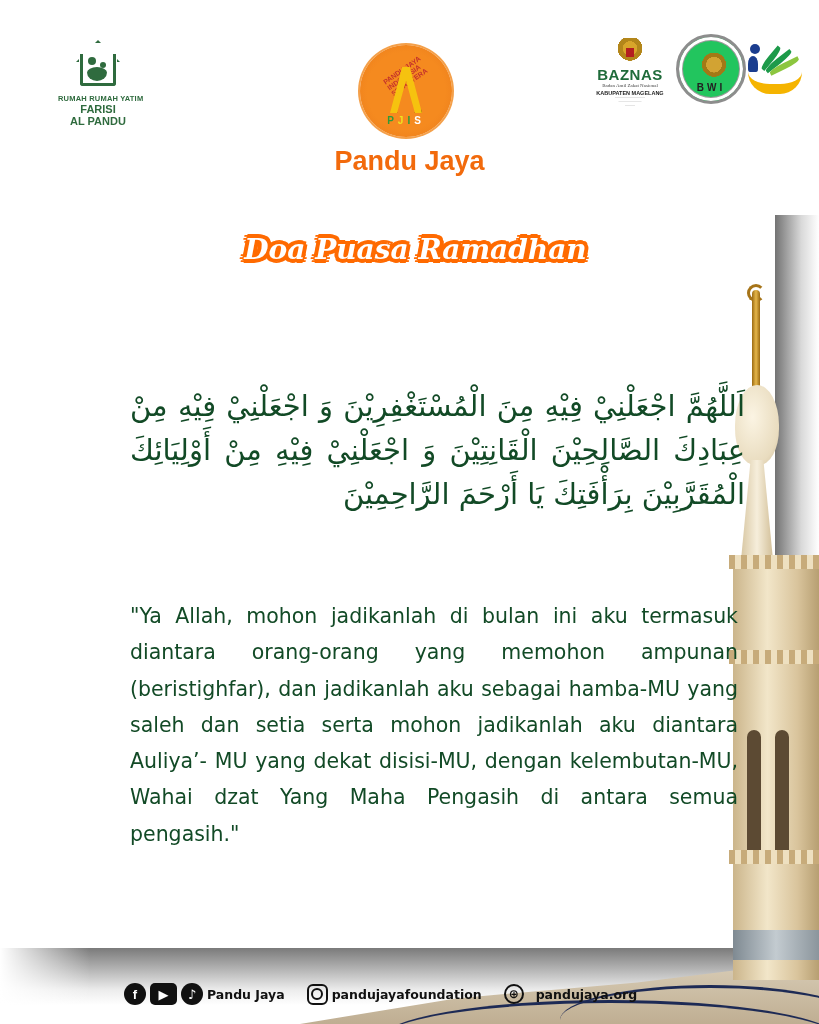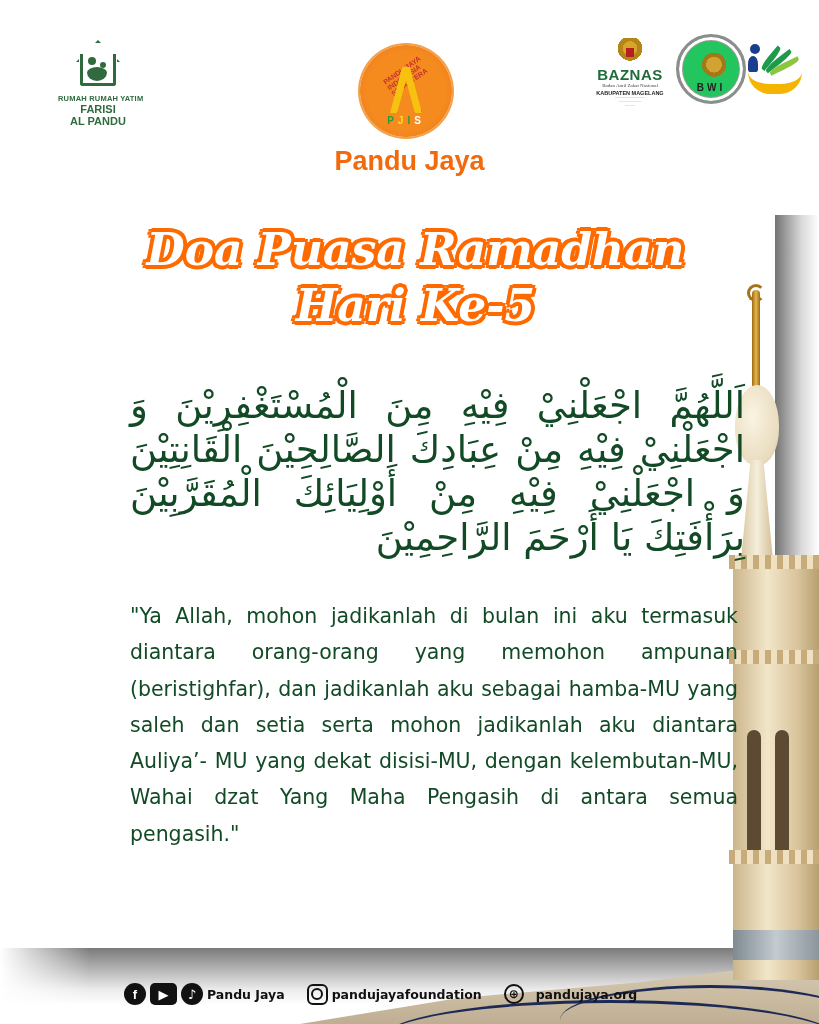--- a/index.html
+++ b/index.html
@@ -71,30 +71,30 @@
   .logo-kemenag { position: absolute; left: 744px; top: 40px; width: 60px; height: 60px; }
   .km-dot { position: absolute; left: 6px; top: 4px; width: 10px; height: 10px; border-radius: 50%; background: #1b3d8f; }
   .km-body { position: absolute; left: 4px; top: 16px; width: 10px; height: 16px; background: #1b3d8f; border-radius: 50% 50% 20% 20%; }
   .km-leaf { position: absolute; height: 6px; background: #1d9a4a; border-radius: 50% 0; transform-origin: left center; }
   .km-hand { position: absolute; left: 4px; top: 32px; width: 54px; height: 22px; border-bottom: 10px solid #f5b400; border-radius: 0 0 30px 30px; }
 
   
   .doa-title {
     position: absolute; left: 0; top: 222px; width: 819px; text-align: center;
     font-family: "DejaVu Serif", serif; font-weight: bold; font-style: italic;
-    font-size: 44px; line-height: 56px; color: #ffffff;
+    font-size: 28px; line-height: 56px; color: #ffffff;
     -webkit-text-stroke: 2px #ff6a00; paint-order: stroke fill;
     text-shadow: 0 0 0 #ff6a00, 3px 3px 0 #ff6a00, -3px -3px 0 #ff6a00, 3px -3px 0 #ff6a00, -3px 3px 0 #ff6a00, 0 4px 0 #ff6a00, 4px 0 0 #ff6a00, 0 -4px 0 #ff6a00, -4px 0 0 #ff6a00;
     padding-left: 12px;
   }
 
   .arabic {
     position: absolute; left: 130px; top: 384px; width: 615px;
     direction: rtl; text-align: justify; text-align-last: right;
-    font-family: "DejaVu Sans", sans-serif; font-size: 37px; line-height: 44px;
+    font-family: "DejaVu Sans", sans-serif; font-size: 29px; line-height: 44px;
     color: #124a26;
   }
   .translation {
     position: absolute; left: 130px; top: 598px; width: 608px;
     text-align: justify; font-family: "DejaVu Sans", sans-serif;
     font-size: 20.5px; line-height: 36.3px; color: #124a26;
   }
 
   
   .footer { position: absolute; left: 124px; top: 980px; height: 28px; display: flex; align-items: center; font-family: "DejaVu Sans", sans-serif; font-weight: bold; font-size: 12.5px; color: #111; }
@@ -174,21 +174,20 @@
   <div class="km-dot"></div>
   <div class="km-body"></div>
   <div class="km-leaf" style="left:18px;top:26px;width:28px;transform:rotate(-50deg);"></div>
   <div class="km-leaf" style="left:22px;top:28px;width:32px;transform:rotate(-38deg);"></div>
   <div class="km-leaf" style="left:26px;top:30px;width:32px;transform:rotate(-26deg);background:#8cc63f;"></div>
   <div class="km-hand"></div>
 </div>
 
 <div class="doa-title">
   <div>Doa Puasa Ramadhan</div>
-  <div>Hari Ke-5</div>
 </div>
 
 <div class="arabic">اَللَّهُمَّ اجْعَلْنِيْ فِيْهِ مِنَ الْمُسْتَغْفِرِيْنَ وَ اجْعَلْنِيْ فِيْهِ مِنْ عِبَادِكَ الصَّالِحِيْنَ الْقَانِتِيْنَ وَ اجْعَلْنِيْ فِيْهِ مِنْ أَوْلِيَائِكَ الْمُقَرَّبِيْنَ بِرَأْفَتِكَ يَا أَرْحَمَ الرَّاحِمِيْنَ</div>
 
 <div class="translation">"Ya Allah, mohon jadikanlah di bulan ini aku termasuk diantara orang-orang yang memohon ampunan (beristighfar), dan jadikanlah aku sebagai hamba-MU yang saleh dan setia serta mohon jadikanlah aku diantara Auliya’- MU yang dekat disisi-MU, dengan kelembutan-MU, Wahai dzat Yang Maha Pengasih di antara semua pengasih."</div>
 
 <div class="footer">
   <span class="f-icon f-fb">f</span>
   <span class="f-icon f-yt">▶</span>
   <span class="f-icon f-tt">♪</span>

